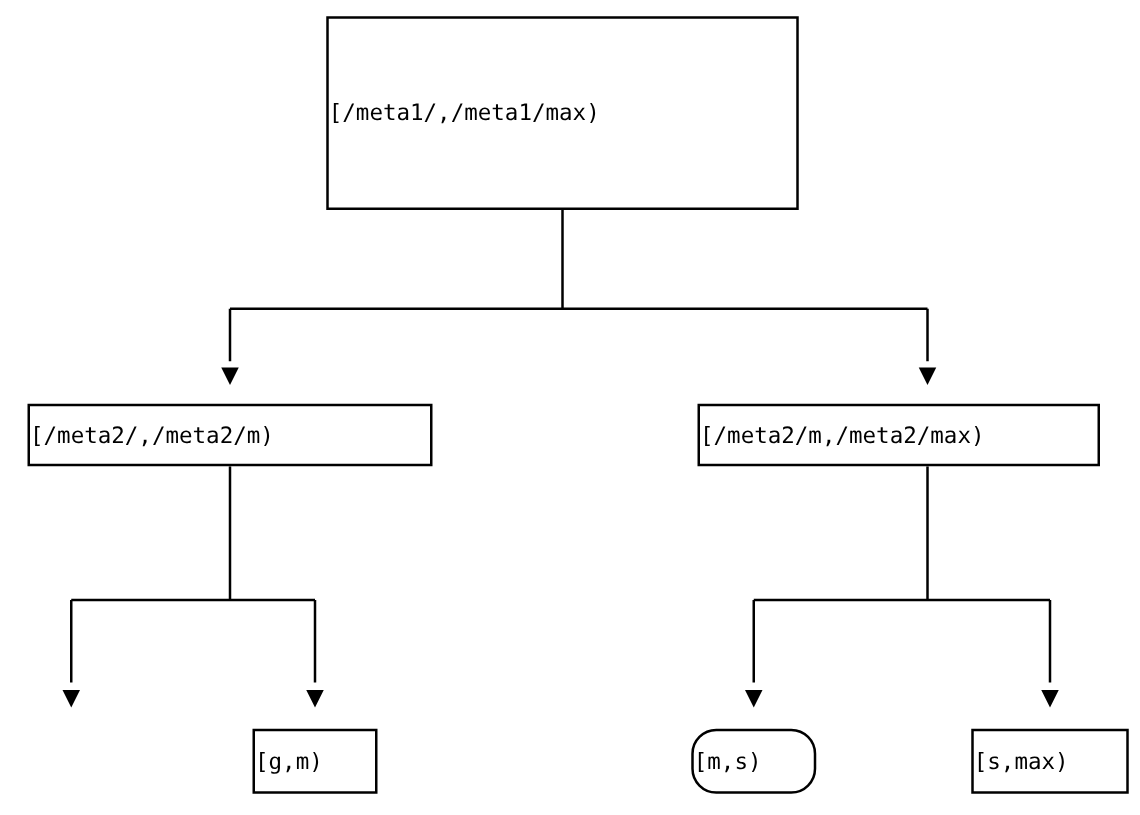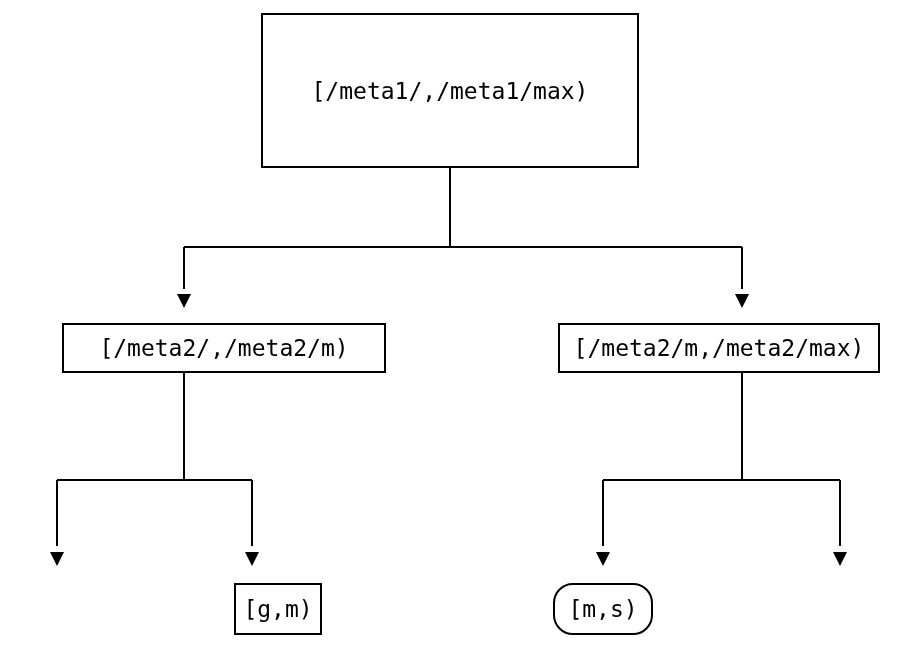--- a/index.html
+++ b/index.html
@@ -29,29 +29,28 @@
     fill:var(--line);
     stroke:none;
   }
   .node{
     position:absolute;
     box-sizing:border-box;
     border:2px solid var(--line);
     background:var(--node-fill);
     display:flex;
     align-items:center;
-    justify-content:center;
-    font-size:23px;
+    font-size:18px;
     white-space:nowrap;
   }
   .node-root  {left:261px;top:13px; width:378px;height:155px;}
-  .node-l     {left:22px; top:323px;width:324px;height:50px;margin-left:40px;}
+  .node-l     {left:22px; top:323px;width:324px;height:50px;}
   .node-r     {left:558px;top:323px;width:322px;height:50px;}
   .node-ll    {left:7px;  top:583px;width:101px;height:52px;}
-  .node-lr    {left:202px;top:583px;width:88px;height:52px;margin-left:32px;}
+  .node-lr    {left:202px;top:583px;width:100px;height:52px;}
   .node-rl    {left:553px;top:583px;width:100px;height:52px;border-radius:20px;}
   .node-rr    {left:777px;top:583px;width:126px;height:52px;}
 </style>
 </head>
 <body>
 
 <div class="stage">
 
   <svg class="connectors" width="912" height="652" viewBox="0 0 912 652" aria-hidden="true">
 
@@ -91,14 +90,17 @@
 
 
   <div class="node node-lr">
     <span>[g,m)</span>
   </div>
 
   <div class="node node-rl">
     <span>[m,s)</span>
   </div>
 
+  <div class="node node-rr">
+    <span>[s,max)</span>
+  </div>
 
 </div>
 
 </body></html>

